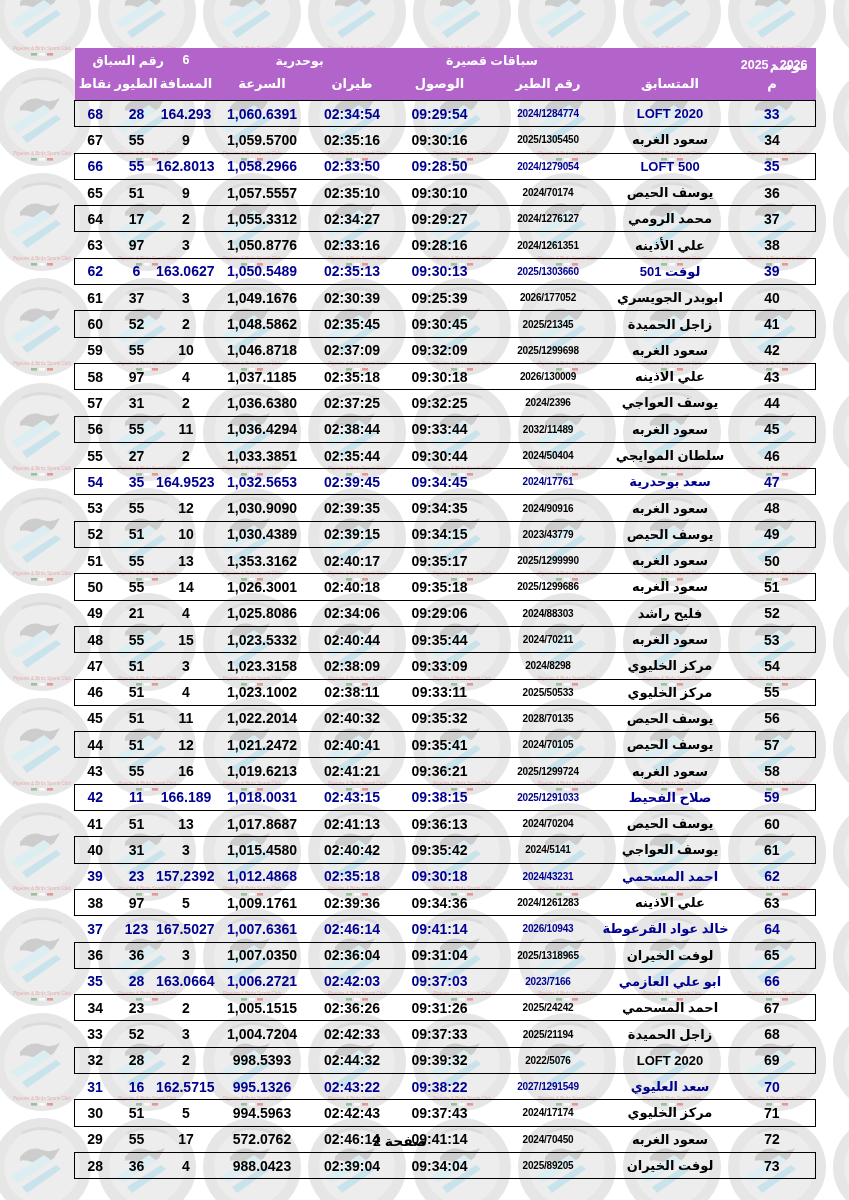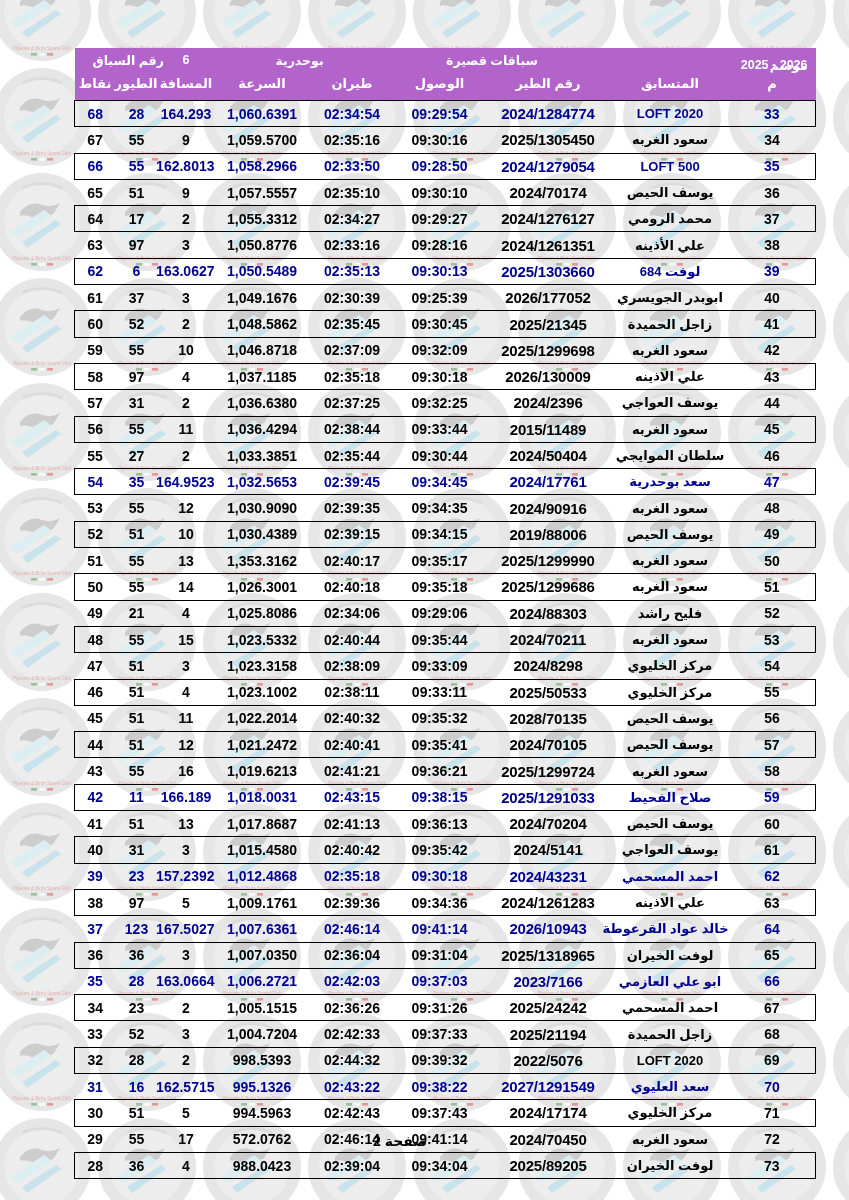--- a/index.html
+++ b/index.html
@@ -22,21 +22,21 @@
   .pos-raceno-val{left:108px;}
   .pos-location{left:165px;width:120px;text-align:center;}
   .pos-racetype{left:355px;width:125px;text-align:center;}
   .pos-season{right:8px;direction:rtl;}
   .col-h{height:24px;font-size:13px;vertical-align:top;padding-top:2px;}
   tbody td{
     height:25.3px;text-align:center;vertical-align:middle;
     font-size:14px;font-weight:700;color:#000;padding:0;white-space:nowrap;
   }
   td.c-name{font-size:13px;}
-  td.c-ring{font-size:15px;letter-spacing:-.2px;}
+  td.c-ring{font-size:10px;letter-spacing:-.2px;}
   td.c-m{font-size:14px;}
   tr.boxed td{border-top:1.6px solid #000;border-bottom:1.6px solid #000;}
   tr.boxed td:first-child{border-right:1.6px solid #000;}
   tr.boxed td:last-child{border-left:1.6px solid #000;}
   tr.hl td{color:var(--highlight-text,#000090);}
   #page-footer{
     position:absolute;top:1133px;left:0;width:800px;text-align:center;z-index:1;
     font-size:14px;font-weight:700;direction:rtl;color:#000;
   }
 </style>
@@ -1444,21 +1444,21 @@
     <td class="c-ring">2024/1261351</td>
     <td class="c-arr">09:28:16</td>
     <td class="c-fly">02:33:16</td>
     <td class="c-spd">1,050.8776</td>
     <td class="c-dist">3</td>
     <td class="c-birds">97</td>
     <td class="c-pts">63</td>
   </tr>
         <tr class="boxed hl">
     <td class="c-m">39</td>
-    <td class="c-name">لوفت 684</td>
+    <td class="c-name">لوفت 501</td>
     <td class="c-ring">2025/1303660</td>
     <td class="c-arr">09:30:13</td>
     <td class="c-fly">02:35:13</td>
     <td class="c-spd">1,050.5489</td>
     <td class="c-dist">163.0627</td>
     <td class="c-birds">6</td>
     <td class="c-pts">62</td>
   </tr>
         <tr>
     <td class="c-m">40</td>
@@ -1511,21 +1511,21 @@
     <td class="c-arr">09:32:25</td>
     <td class="c-fly">02:37:25</td>
     <td class="c-spd">1,036.6380</td>
     <td class="c-dist">2</td>
     <td class="c-birds">31</td>
     <td class="c-pts">57</td>
   </tr>
         <tr class="boxed">
     <td class="c-m">45</td>
     <td class="c-name">سعود الغربه</td>
-    <td class="c-ring">2015/11489</td>
+    <td class="c-ring">2032/11489</td>
     <td class="c-arr">09:33:44</td>
     <td class="c-fly">02:38:44</td>
     <td class="c-spd">1,036.4294</td>
     <td class="c-dist">11</td>
     <td class="c-birds">55</td>
     <td class="c-pts">56</td>
   </tr>
         <tr>
     <td class="c-m">46</td>
     <td class="c-name">سلطان الموايجي</td>
@@ -1555,21 +1555,21 @@
     <td class="c-arr">09:34:35</td>
     <td class="c-fly">02:39:35</td>
     <td class="c-spd">1,030.9090</td>
     <td class="c-dist">12</td>
     <td class="c-birds">55</td>
     <td class="c-pts">53</td>
   </tr>
         <tr class="boxed">
     <td class="c-m">49</td>
     <td class="c-name">يوسف الحيص</td>
-    <td class="c-ring">2019/88006</td>
+    <td class="c-ring">2023/43779</td>
     <td class="c-arr">09:34:15</td>
     <td class="c-fly">02:39:15</td>
     <td class="c-spd">1,030.4389</td>
     <td class="c-dist">10</td>
     <td class="c-birds">51</td>
     <td class="c-pts">52</td>
   </tr>
         <tr>
     <td class="c-m">50</td>
     <td class="c-name">سعود الغربه</td>

